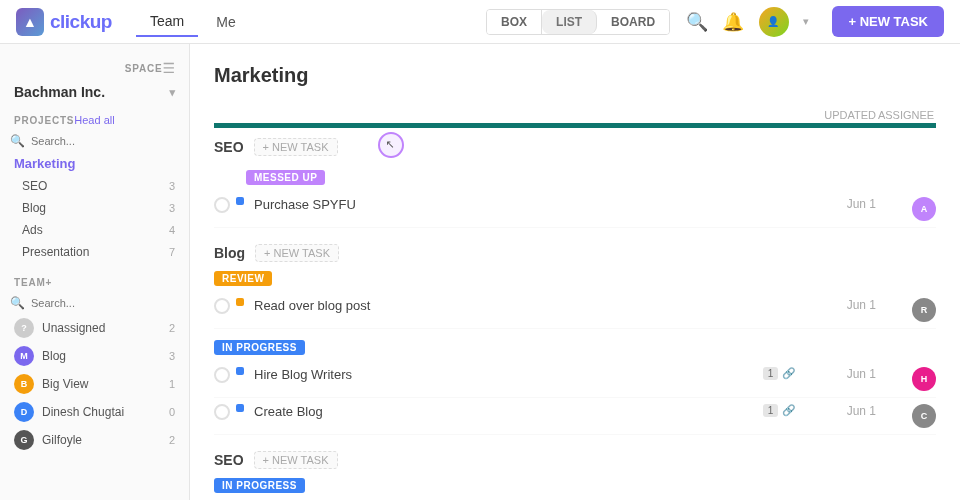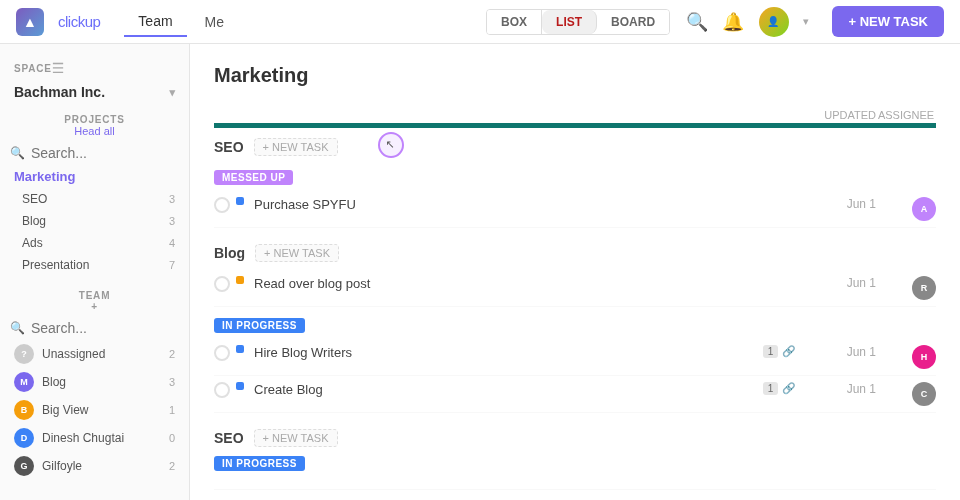--- a/index.html
+++ b/index.html
@@ -27,25 +27,24 @@
       background: linear-gradient(135deg, #7c5cbf, #5b9bd5);
       border-radius: 6px;
       display: flex;
       align-items: center;
       justify-content: center;
       color: white;
       font-size: 14px;
       font-weight: bold;
     }
     .logo-text {
-      font-size: 15px;
-      font-weight: 400;
+      font-size: 19px;
+      font-weight: 700;
       color: #6b6ef9;
       letter-spacing: -0.5px;
-      margin-left: 8px;
     }
     .topnav-tabs {
       display: flex;
       align-items: center;
       gap: 4px;
       margin-right: auto;
     }
     .topnav-tab {
       padding: 6px 14px;
       border-radius: 4px;
@@ -69,21 +68,21 @@
     .view-tab {
       padding: 5px 14px;
       font-size: 12px;
       font-weight: 600;
       color: #666;
       cursor: pointer;
       border-right: 1px solid #ddd;
       background: #fff;
     }
     .view-tab:last-child { border-right: none; }
-    .view-tab.active { background: #f0f0f0; color: #b91c1c; border-radius: 8px; }
+    .view-tab.active { background: #f0f0f0; color: #737373; border-radius: 8px; }
     .topnav-icons {
       display: flex;
       align-items: center;
       gap: 14px;
       margin-right: 12px;
     }
     .topnav-icon {
       font-size: 18px;
       color: #666;
       cursor: pointer;
@@ -153,21 +152,21 @@
     }
     .sidebar-search {
       display: flex;
       align-items: center;
       padding: 4px 10px;
       gap: 6px;
     }
     .sidebar-search input {
       border: none;
       background: transparent;
-      font-size: 14px;
+      font-size: 11px;
       color: #666;
       width: 100%;
       outline: none;
     }
     .sidebar-active-project {
       font-size: 13px;
       font-weight: 600;
       color: #7b68ee;
       padding: 4px 14px;
     }
@@ -181,21 +180,20 @@
       color: #555;
     }
     .sidebar-item-count {
       color: #aaa;
       font-size: 11px;
     }
     .projects-header {
       display: flex;
       align-items: center;
       padding: 4px 14px;
-      flex-direction: column;
     }
     .view-all-link {
       font-size: 11px;
       color: #7b68ee;
       cursor: pointer;
     }
 
     
     .team-member {
       display: flex;
@@ -284,21 +282,21 @@
       background: #fafafa;
     }
     .status-badge {
       display: inline-block;
       padding: 2px 8px;
       border-radius: 3px;
       font-size: 10px;
       font-weight: 700;
       letter-spacing: 0.5px;
     }
-    .badge-messed-up { background: #c084fc; color: white; }
+    .badge-messed-up { background: #c084fc; color: white; margin-left: 32px; }
     .badge-review { background: #f59e0b; color: white; }
     .badge-in-progress { background: #3b82f6; color: white; }
 
     .task-table-header {
       display: flex;
       padding: 2px 0;
       font-size: 11px;
       color: #aaa;
       border-bottom: 5px solid #0f766e;
       margin-bottom: 4px;
@@ -397,21 +395,21 @@
     <span class="topnav-icon">🔔</span>
     <div class="avatar-top">👤</div>
     <span style="font-size:11px;color:#aaa;">▾</span>
   </div>
   <button class="new-task-btn">+ NEW TASK</button>
 </div>
 
 <div class="layout">
 
   <div class="sidebar">
-    <div style="display:flex;align-items:center;justify-content:flex-start;padding:4px 14px;">
+    <div style="display:flex;align-items:center;justify-content:flex-end;padding:4px 14px;">
       <span class="sidebar-section-label" style="padding:0;">SPACE</span>
       <span class="collapse-icon">☰</span>
     </div>
     <div class="sidebar-space-name">
       <span>Bachman Inc.</span>
       <span style="color:#aaa;font-size:11px;">▾</span>
     </div>
 
     <div class="projects-header">
       <span class="sidebar-section-label" style="padding:0;">PROJECTS</span>
@@ -514,20 +512,23 @@
           <div class="assignee-avatar" style="background:#c084fc;">A</div>
         </div>
       </div>
     </div>
 
     <div class="task-section">
       <div class="section-header">
         <span class="section-title">Blog</span>
         <button class="new-task-link">+ NEW TASK</button>
       </div>
+      <div style="margin-bottom:6px;">
+        <span class="status-badge badge-review">REVIEW</span>
+      </div>
       <div class="task-row">
         <div class="circle-indicator"></div>
         <div class="task-dot dot-yellow"></div>
         <span class="task-name-text">Read over blog post</span>
         <div class="task-updated">Jun 1</div>
         <div class="task-assignee">
           <div class="assignee-avatar" style="background:#888;">R</div>
         </div>
       </div>
 

